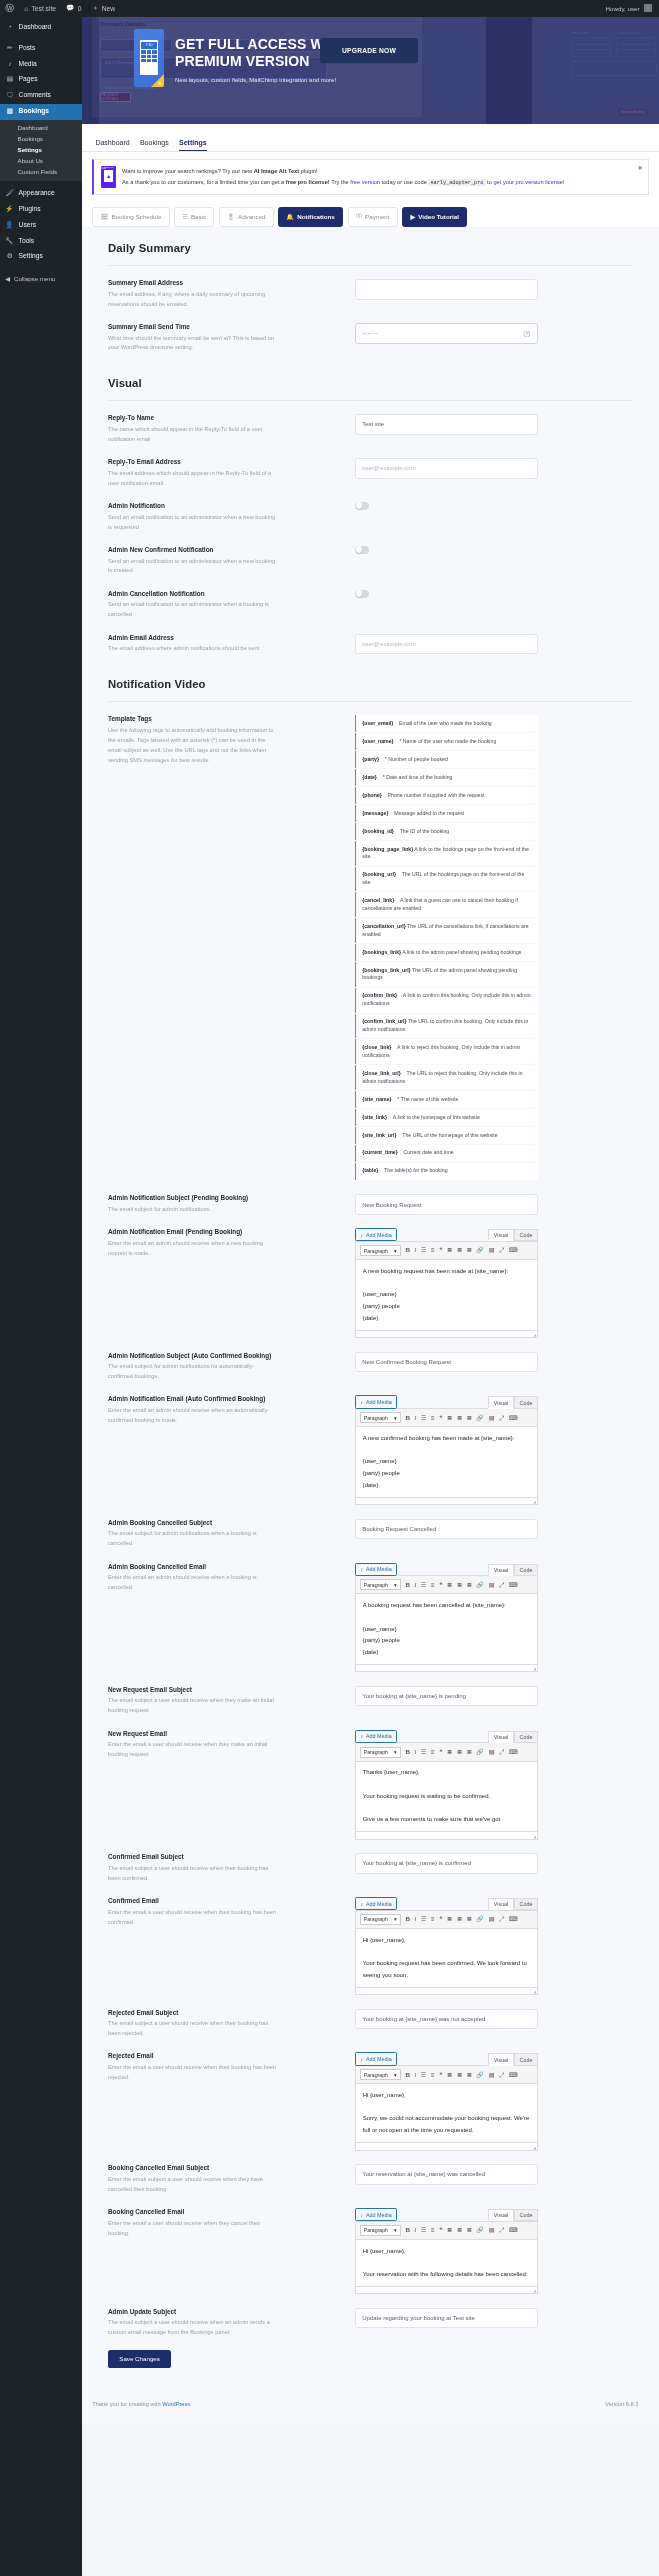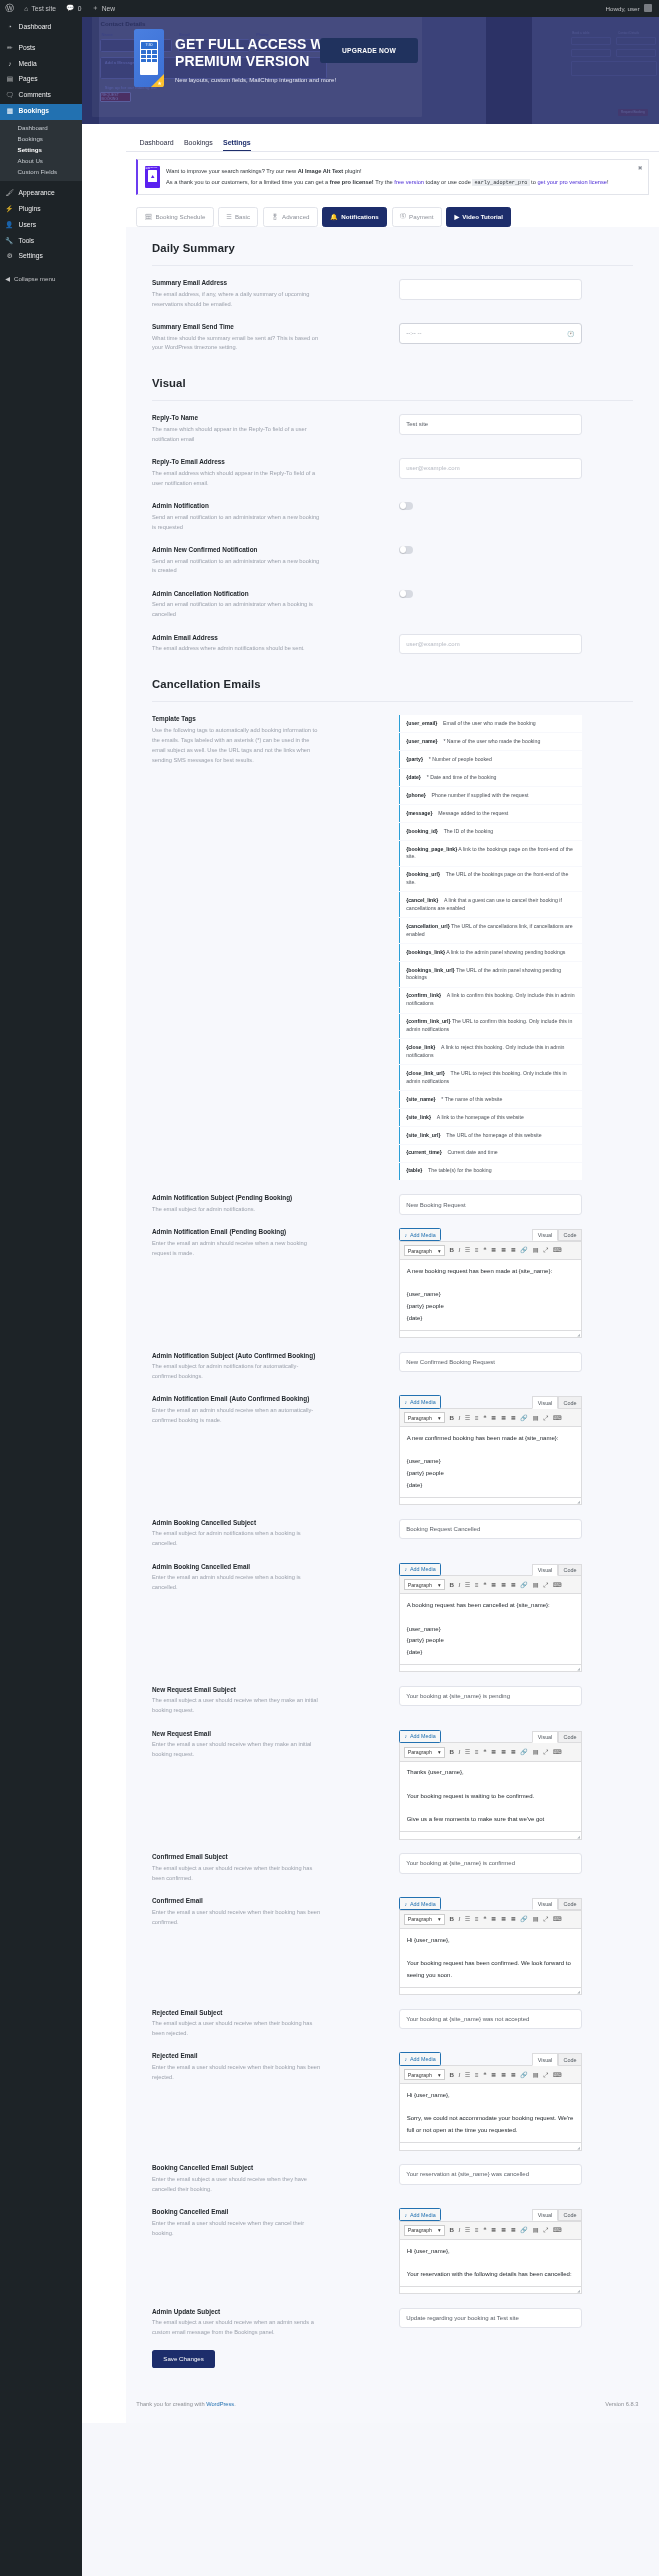--- a/index.html
+++ b/index.html
@@ -71,21 +71,21 @@
       border-left:13.4px solid transparent; border-bottom:13.4px solid #fbc02d; }
   .promo-phone .star { position:absolute; right:2.1px; bottom:1px; color:#fff; font-size:5.2px; }
   .promo-title { position:absolute; left:93px; top:19.6px; width:227px; color:#fff;
       font-size:14px; font-weight:700; line-height:1.22; letter-spacing:0.1px; }
   .promo-sub { position:absolute; left:93px; top:60px; color:#e8eaf6; font-size:6px; }
   .promo-cta { position:absolute; left:238px; top:21px; width:98px; height:25px;
       background:#20325e; color:#fff; border-radius:3.1px; display:flex; align-items:center;
       justify-content:center; font-size:6.7px; font-weight:700; letter-spacing:0.2px; cursor:pointer; }
 
   
-  .page-wrap { background:#fff;padding-left:44px; }
+  .page-wrap { background:#fff; }
   .nav-tabs { padding:15.5px 13.4px 0 13.4px; display:flex; gap:10.3px; border-bottom:0.5px solid #e4e6ee; }
   .nav-tab { font-size:7px; color:#2b2d42; padding-bottom:3.6px; cursor:pointer; }
   .nav-tab.active { color:#1d2d6b; font-weight:700; border-bottom:1.5px solid #1d2d6b; }
 
   
   .notice { margin:7.2px 10.3px 0 10.3px; border:0.5px solid #e2e4ea; border-left:2.1px solid #6b3cf0;
      background:#fff; display:flex; gap:6.2px; padding:6.2px 7.2px; position:relative; }
   .notice-thumb { width:14.4px; height:21.6px; background:#5b21f0; border-radius:1px;
      display:flex; flex-direction:column; align-items:center; padding-top:1px; }
   .notice-thumb .cap { font-size:1.6px; color:#fff; font-weight:700; letter-spacing:0.1px; }
@@ -440,21 +440,21 @@
             <div class="t">Admin Email Address</div>
             <div class="d">The email address where admin notifications should be sent.</div>
           </div>
           <div class="ctl">
             <input class="tx" type="text" placeholder="user@example.com" style="">
           </div>
         </div>
       </div>
 
       <div class="sec" style="padding-top:24px">
-        <h2>Cancellation Emails</h2>
+        <h2>Notification Video</h2>
         <hr>
 
         <div class="row">
           <div class="lab">
             <div class="t">Template Tags</div>
             <div class="d">Use the following tags to automatically add booking information to the emails. Tags labeled with an asterisk (*) can be used in the email subject as well. Use the URL tags and not the links when sending SMS messages for best results.</div>
           </div>
           <div class="ctl">
             <div class="tagbox" id="tagbox">
                 <div class="tag"><b>{user_email}</b><span>&nbsp;&nbsp;&nbsp;&nbsp;Email of the user who made the booking</span></div>

